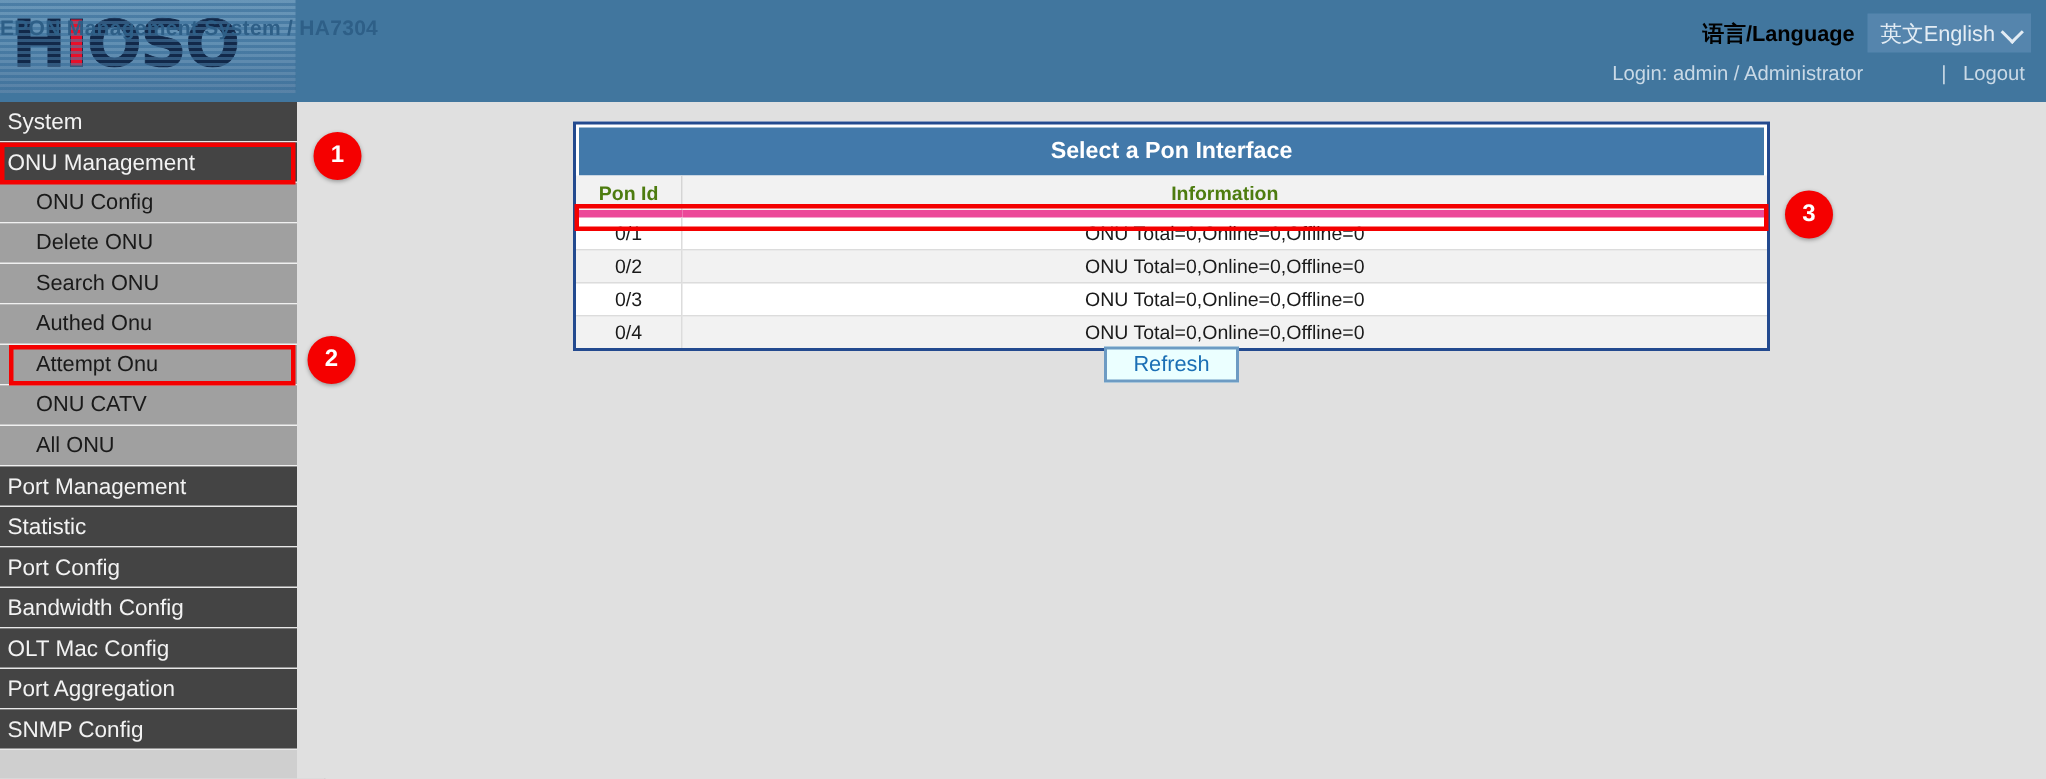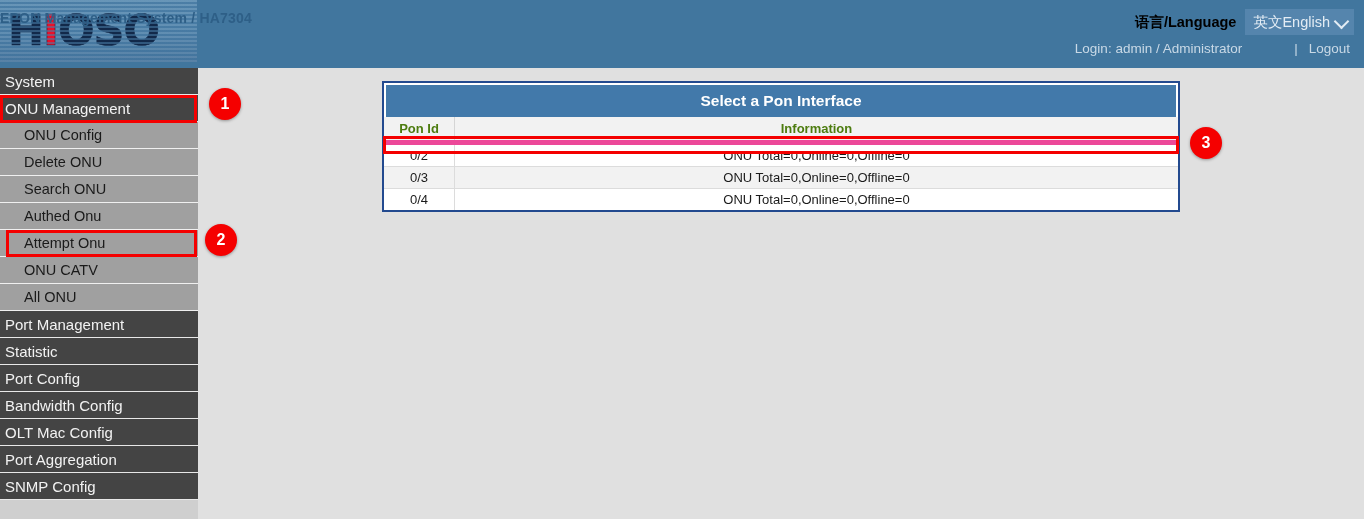--- a/index.html
+++ b/index.html
@@ -321,34 +321,41 @@
     <div class="panel-title">Select a Pon Interface</div>
     <table class="pon-table">
       <thead>
         <tr>
           <th class="col-ponid">Pon Id</th>
           <th>Information</th>
         </tr>
       </thead>
       <tbody>
         <tr>
+          <td>0/1</td>
+          <td>ONU Total=0,Online=0,Offline=0</td>
+        </tr>
+        <tr>
           <td>0/2</td>
           <td>ONU Total=0,Online=0,Offline=0</td>
         </tr>
         <tr>
           <td>0/3</td>
           <td>ONU Total=0,Online=0,Offline=0</td>
         </tr>
         <tr>
           <td>0/4</td>
           <td>ONU Total=0,Online=0,Offline=0</td>
         </tr>
       </tbody>
     </table>
   </div>
 
+  <div class="refresh-wrap">
+    <span class="refresh-btn">Refresh</span>
+  </div>
 </div>
 
 <div class="hl-box hl-row01"></div>
 
 <div class="badge badge-1">1</div>
 <div class="badge badge-2">2</div>
 <div class="badge badge-3">3</div>
 
 </body></html>

